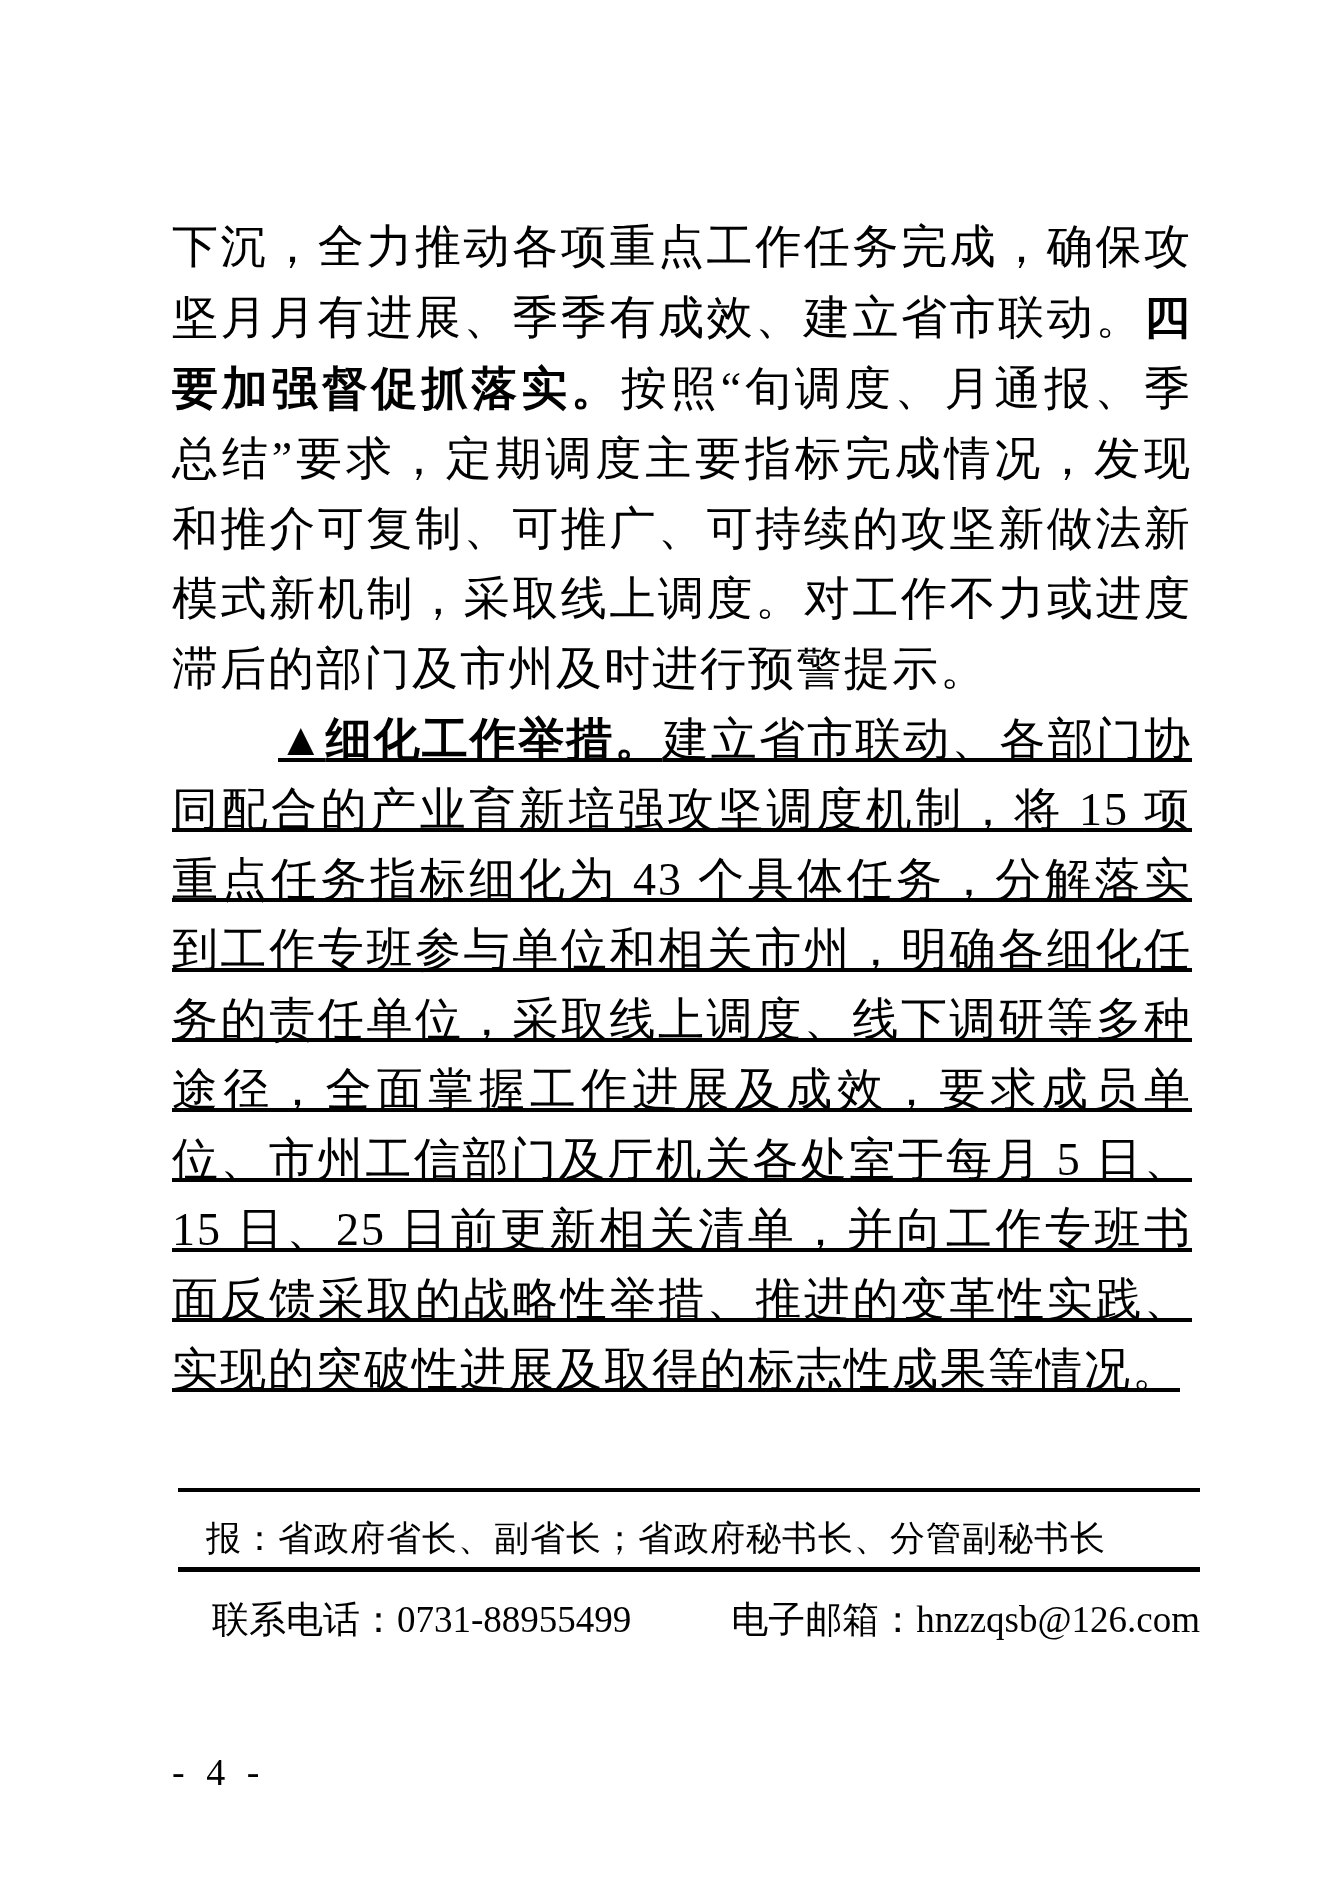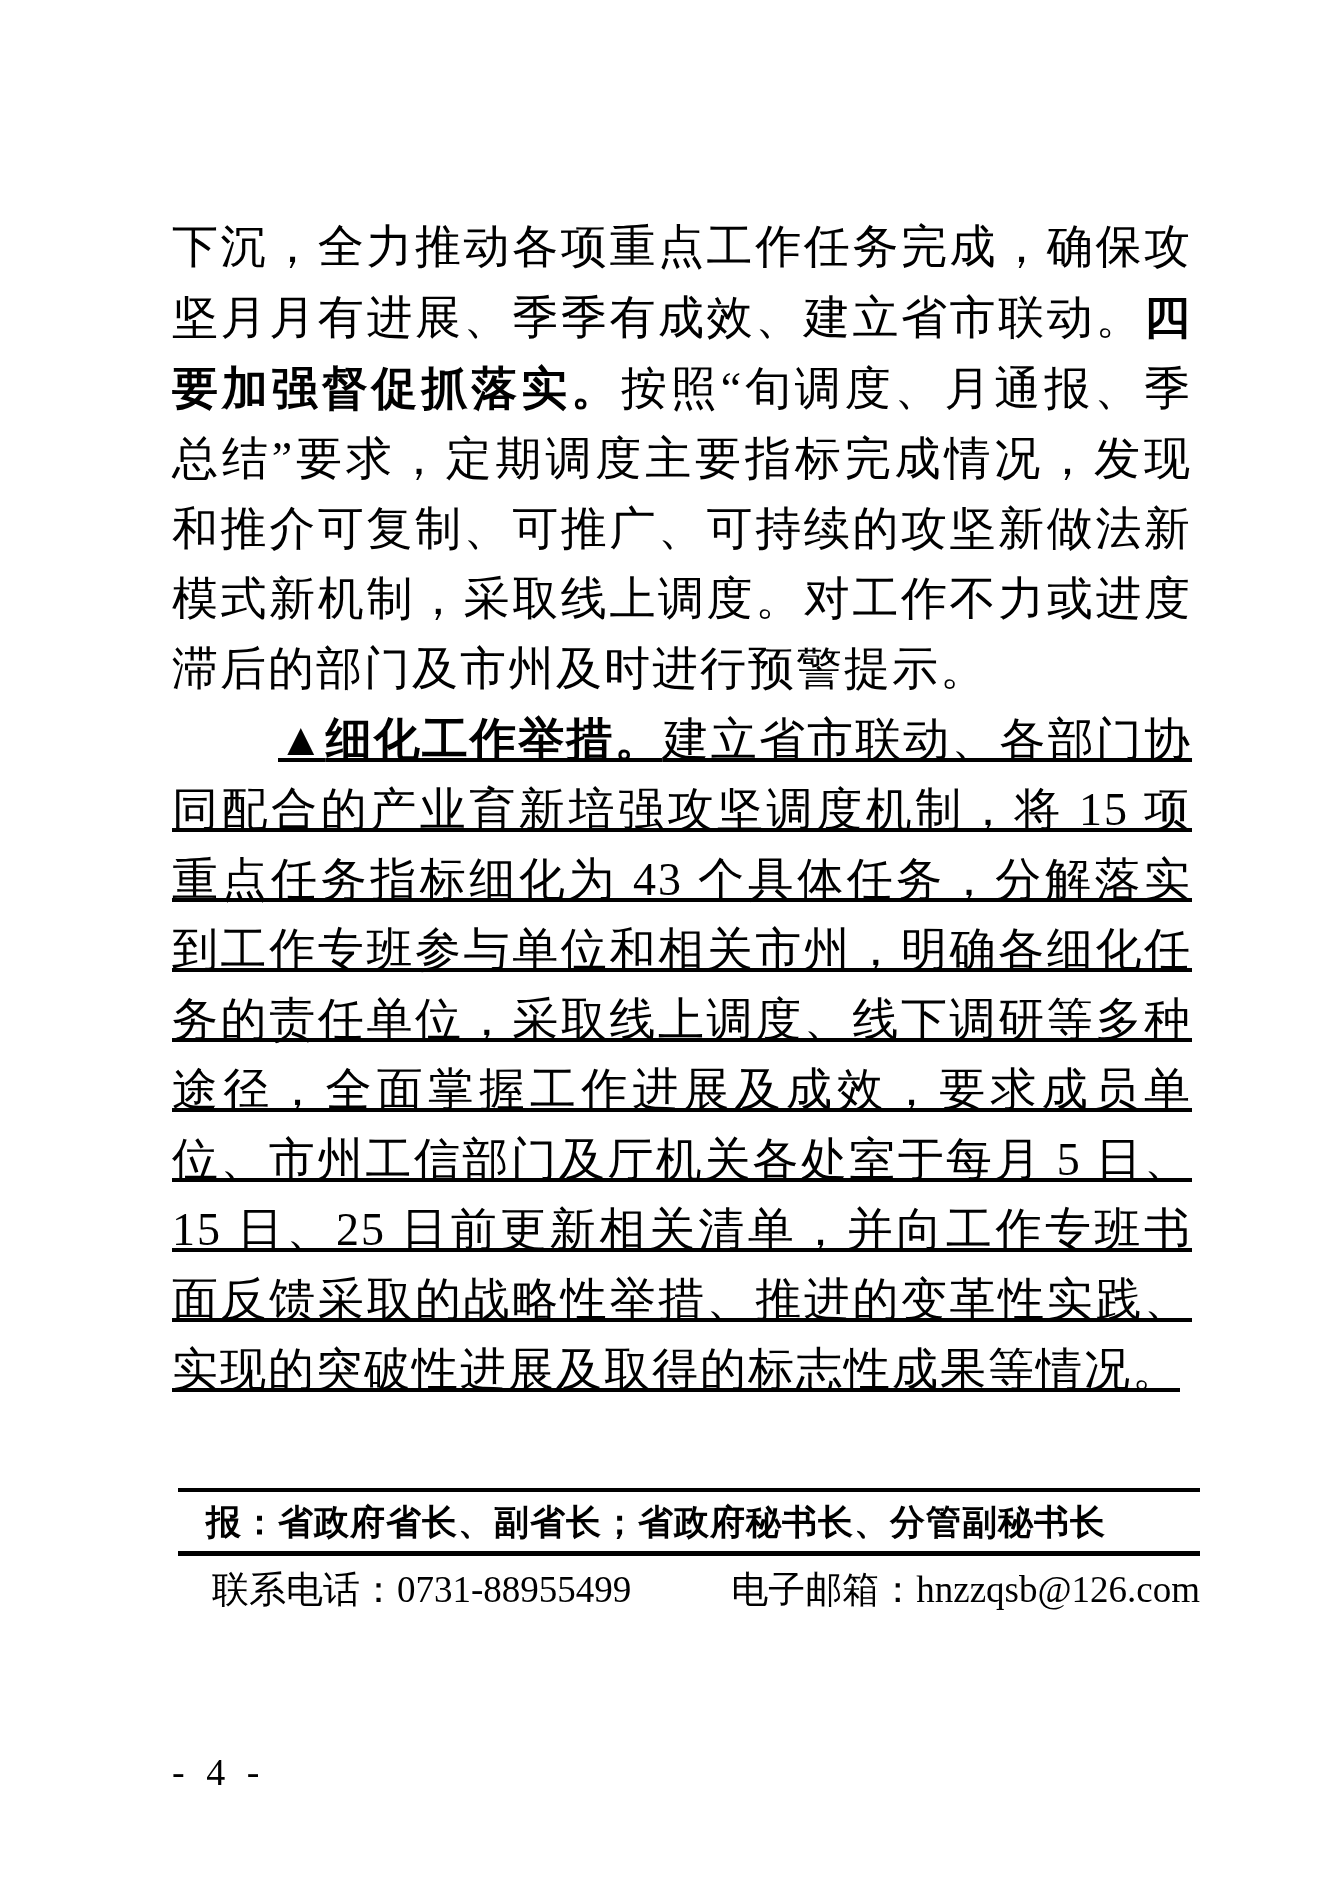--- a/index.html
+++ b/index.html
@@ -48,39 +48,38 @@
     background: #000000;
     width: 100%;
   }
   .divider-thick {
     height: 5px;
     background: #000000;
     width: 100%;
     margin-top: 4px;
   }
   .notes {
-    margin-top: 6px;
+    margin-top: 22px;
     font-size: 35px;
     line-height: 49px;
     letter-spacing: 1px;
-    font-weight: bold;
   }
   .note-line-label {
     padding-left: 28px;
   }
   .note-line-cont {
     padding-left: 110px;
   }
   .contact-row {
     display: flex;
     justify-content: space-between;
     align-items: baseline;
     font-size: 37px;
     line-height: 52px;
-    margin-top: 8px;
+    margin-top: 22px;
     padding-left: 34px;
   }
   .page-number {
     position: absolute;
     left: 172px;
     top: 1750px;
     font-size: 38px;
     letter-spacing: 6px;
   }
 </style>

